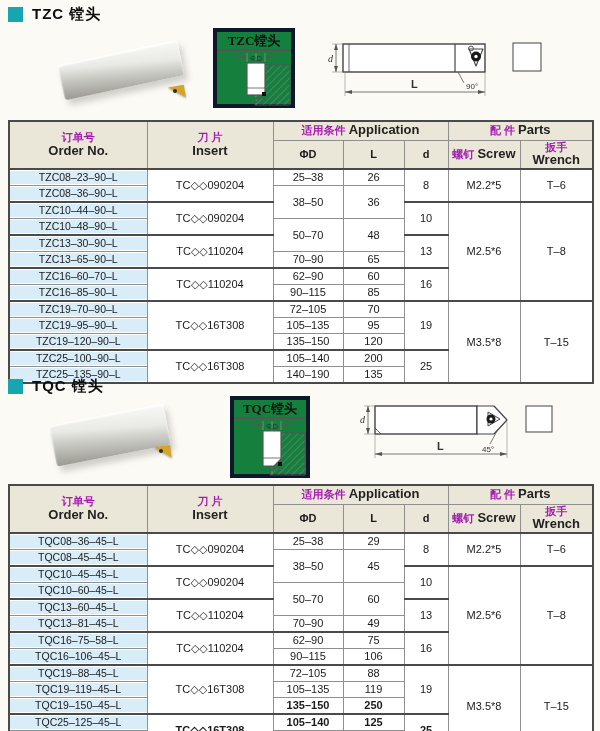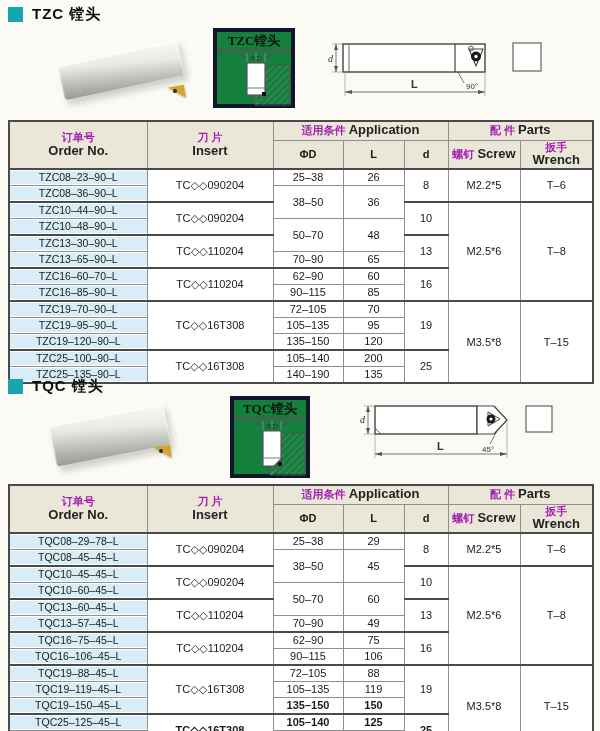--- a/index.html
+++ b/index.html
@@ -382,21 +382,21 @@
         </th>
         <th>
           <span class="h-zh">扳手</span>
           <span class="h-en">Wrench</span>
         </th>
       </tr>
     </thead>
     <tbody>
         <tr>
           <td class="c-order">
-            <div class="order-inner">TQC08–29–78–L</div>
+            <div class="order-inner">TQC08–36–45–L</div>
           </td>
           <td class="c-insert" rowspan="2">TC◇◇090204</td>
           <td class="c-app">25–38</td>
           <td class="c-app">29</td>
           <td class="c-d" rowspan="2">8</td>
           <td class="c-screw" rowspan="2">M2.2*5</td>
           <td class="c-wrench" rowspan="2">T–6</td>
         </tr>
         <tr>
           <td class="c-order">
@@ -423,28 +423,28 @@
         </tr>
         <tr class="grp">
           <td class="c-order">
             <div class="order-inner">TQC13–60–45–L</div>
           </td>
           <td class="c-insert" rowspan="2">TC◇◇110204</td>
           <td class="c-d" rowspan="2">13</td>
         </tr>
         <tr>
           <td class="c-order">
-            <div class="order-inner">TQC13–57–45–L</div>
+            <div class="order-inner">TQC13–81–45–L</div>
           </td>
           <td class="c-app">70–90</td>
           <td class="c-app">49</td>
         </tr>
         <tr class="grp">
           <td class="c-order">
-            <div class="order-inner">TQC16–75–45–L</div>
+            <div class="order-inner">TQC16–75–58–L</div>
           </td>
           <td class="c-insert" rowspan="2">TC◇◇110204</td>
           <td class="c-app">62–90</td>
           <td class="c-app">75</td>
           <td class="c-d" rowspan="2">16</td>
         </tr>
         <tr>
           <td class="c-order">
             <div class="order-inner">TQC16–106–45–L</div>
           </td>
@@ -467,21 +467,21 @@
             <div class="order-inner">TQC19–119–45–L</div>
           </td>
           <td class="c-app">105–135</td>
           <td class="c-app">119</td>
         </tr>
         <tr>
           <td class="c-order">
             <div class="order-inner">TQC19–150–45–L</div>
           </td>
           <td class="c-app bold">135–150</td>
-          <td class="c-app bold">150</td>
+          <td class="c-app bold">250</td>
         </tr>
         <tr class="grp">
           <td class="c-order">
             <div class="order-inner">TQC25–125–45–L</div>
           </td>
           <td class="c-insert bold" rowspan="2">TC◇◇16T308</td>
           <td class="c-app bold">105–140</td>
           <td class="c-app bold">125</td>
           <td class="c-d bold" rowspan="2">25</td>
         </tr>

